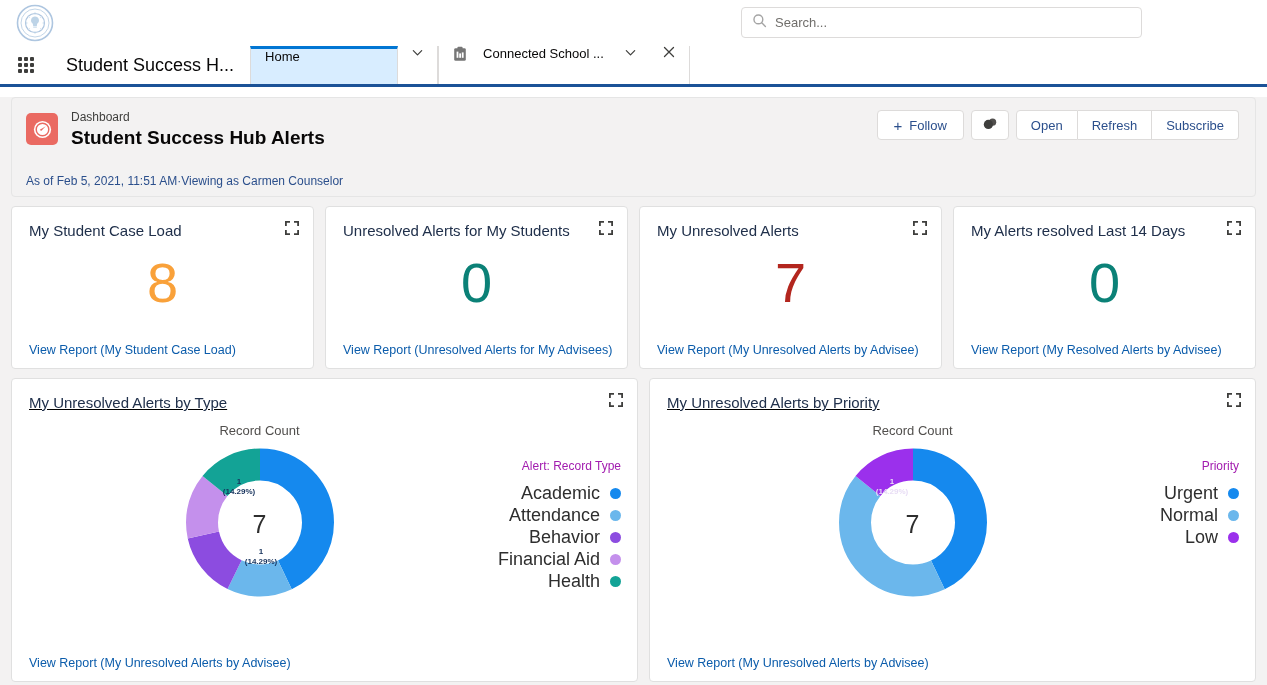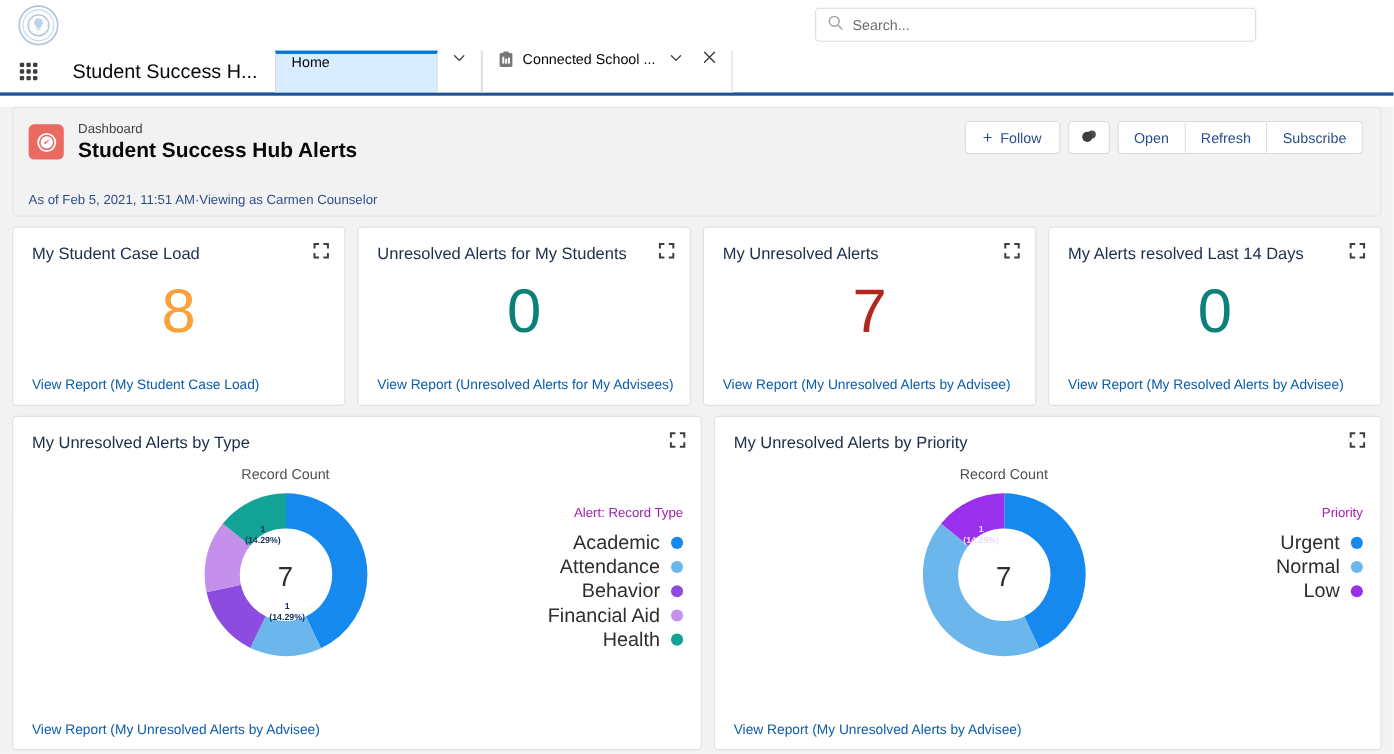--- a/index.html
+++ b/index.html
@@ -90,21 +90,21 @@
     margin-top: -0px;
   }
   .nav-tab.chevron-only {
     width: 40px;
     justify-content: center;
     border-left: none;
     background: #ffffff;
   }
   .nav-tab.obj-tab {
     background: #ffffff;
-    gap: 8px;
+    gap: 16px;
   }
   .tab-icon-clip { flex: 0 0 auto; display:flex; }
   .tab-label { font-size: 13px; color: #080707; }
   .tab-ctrl { display:flex; align-items:center; margin-left: 4px; cursor: pointer; }
   .tab-ctrl.close { margin-left: 10px; }
 
   
   .page-body {
     background: #f3f2f2;
     height: calc(685px - 46px - 44px);
@@ -203,21 +203,21 @@
   .metric-widget { flex: 1 1 0; height: 163px; min-width: 0; }
   .metric-value {
     text-align: center;
     font-size: 56px;
     line-height: 60px;
     margin-top: 13px;
     font-weight: 400;
   }
 
   
-  .chart-widget { height: 304px; position: relative; }
+  .chart-widget { height: 304px; position: relative; text-decoration: underline; }
   .chart-widget.left { width: 627px; flex: 0 0 627px; }
   .chart-widget.right { flex: 1 1 auto; }
   .chart-canvas-area {
     position: absolute;
     left: 0; top: 34px; right: 0; bottom: 36px;
   }
   .chart-axis-label {
     position: absolute;
     top: 10px;
     width: 100%;

